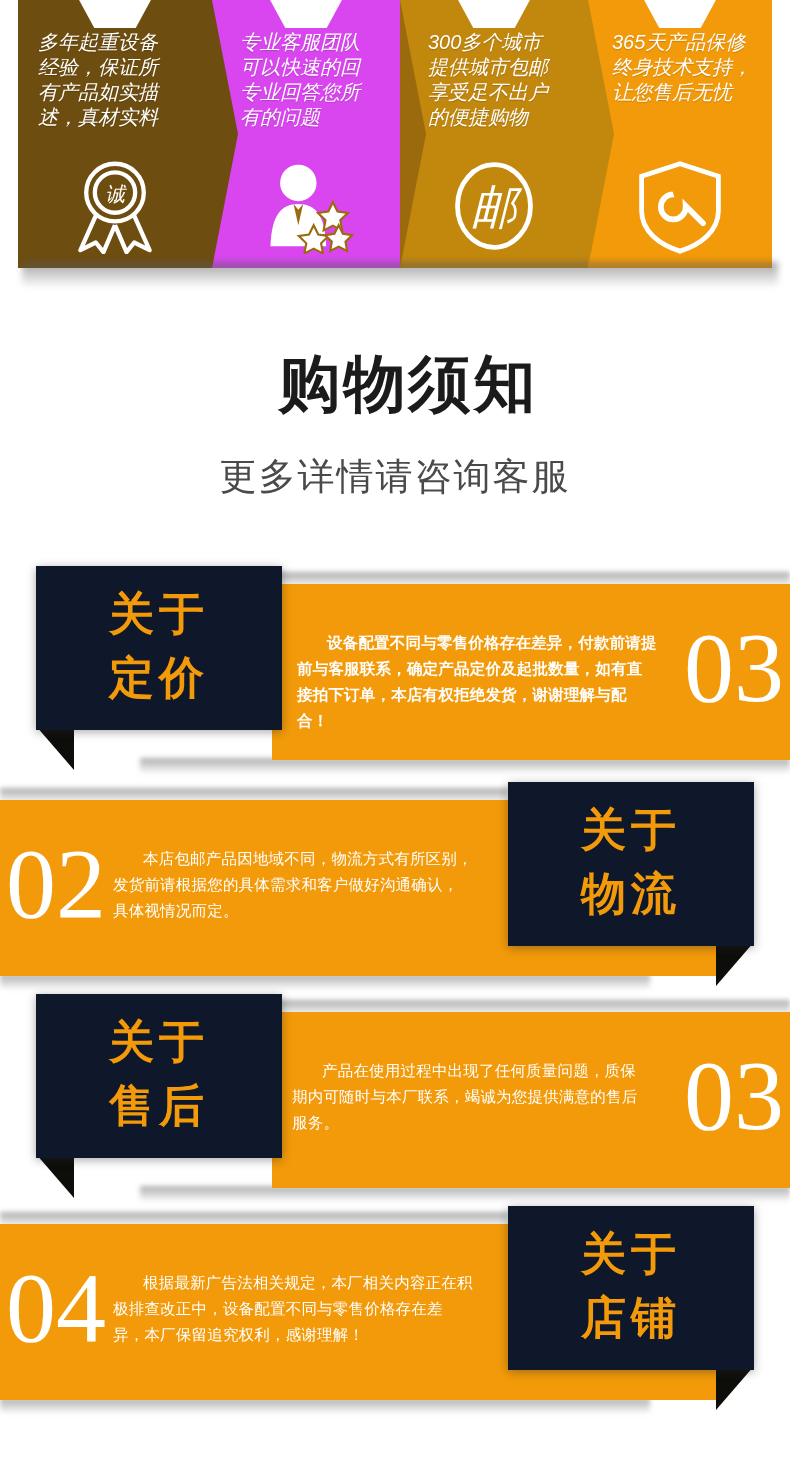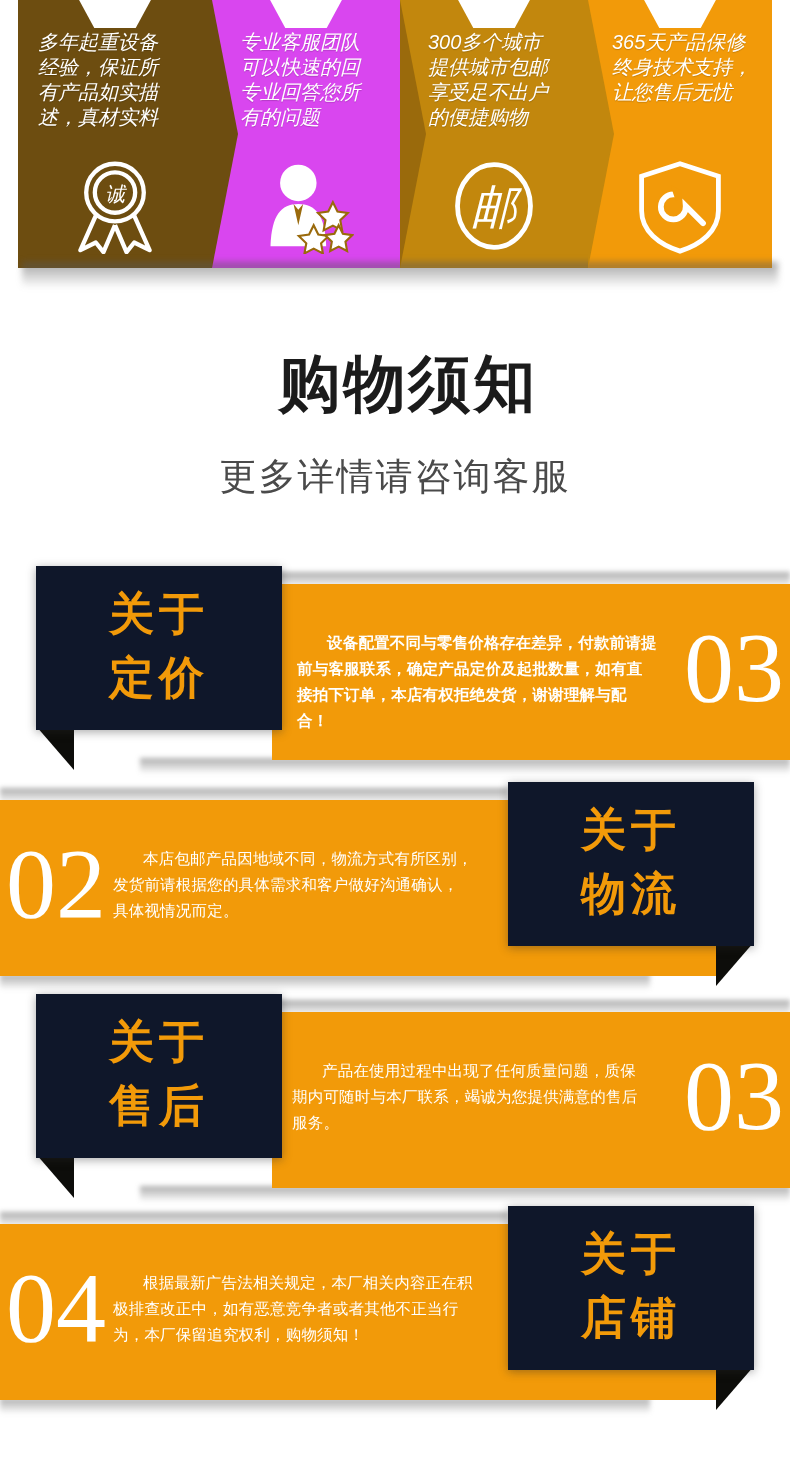--- a/index.html
+++ b/index.html
@@ -285,14 +285,14 @@
 <div class="sec" id="sec3" style="top:1206px;">
   <div class="bar-shadow top" style="left:0px; width:508px;"></div>
   <div class="bar-shadow bot" style="left:0px; width:650px;"></div>
   <div class="bar" style="left:0px; width:724px;"></div>
   <div class="fold right" style="left:716px; top:160px;"></div>
   <div class="card" style="left:508px;">
     <div class="ctxt">关于
 店铺</div>
   </div>
   <div class="num" style="left:6px; top:52px;">04</div>
-  <div class="body" style="left:113px; top:64px; width:360px;">根据最新广告法相关规定，本厂相关内容正在积极排查改正中，如有恶意竞争者或者其他不正当行为，本厂保留追究权利，购物须知！</div>
+  <div class="body" style="left:113px; top:64px; width:360px;">根据最新广告法相关规定，本厂相关内容正在积极排查改正中，设备配置不同与零售价格存在差异，本厂保留追究权利，感谢理解！</div>
 </div>
 
 </body></html>

